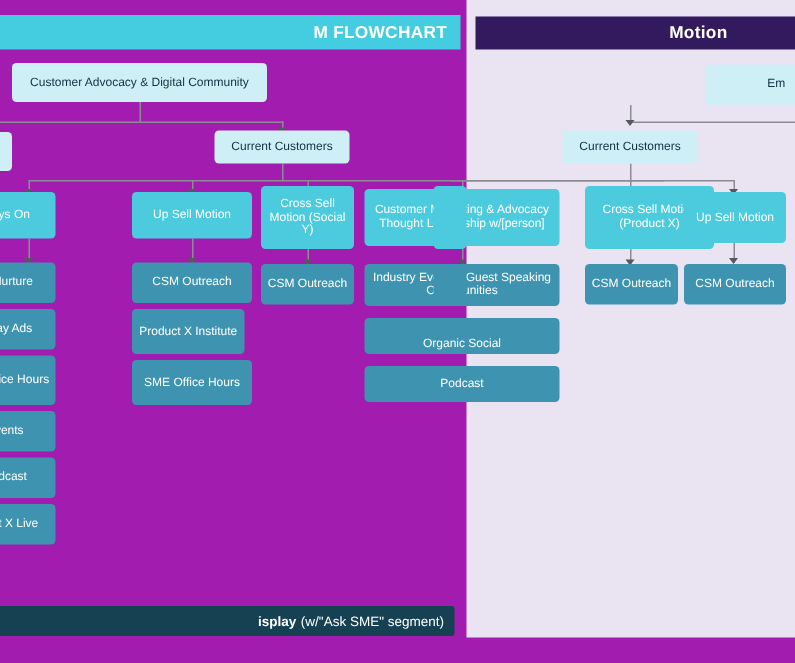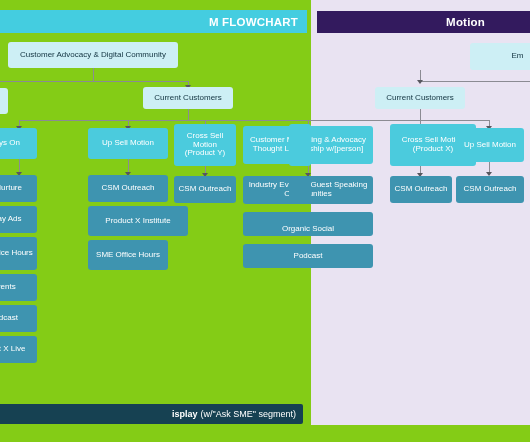--- a/index.html
+++ b/index.html
@@ -6,21 +6,21 @@
     margin: 0; padding: 0;
     width: 530px; height: 442px;
     overflow: hidden;
     background: #ffffff;
     font-family: "Liberation Sans", sans-serif;
   }
   #canvas {
     position: relative;
     width: 530px;
     height: 442px;
-    background: #84cc16;
+    background: #a21caf;
     overflow: hidden;
   }
 
   
   .panel {
     position: absolute;
     box-sizing: border-box;
   }
   #panel-right-bg {
     left: 311px; top: 0px; width: 219px; height: 425px;
@@ -191,21 +191,21 @@
     <span>Current Customers</span>
   </div>
 
   <div class="node n-cyan" style="left:-30px; top:128px; width:67px; height:31px;">
     <span>lways On</span>
   </div>
   <div class="node n-cyan" style="left:88px; top:128px; width:80px; height:31px;">
     <span>Up Sell Motion</span>
   </div>
   <div class="node n-cyan" style="left:174px; top:124px; width:62px; height:42px;">
-    <span>Cross Sell Motion (Product Y)</span>
+    <span>Cross Sell Motion (Social Y)</span>
   </div>
   <div class="node n-cyan" style="left:243px; top:126px; width:130px; height:38px;">
     <span>Customer Marketing &amp; Advocacy Thought Leadership w/[person]</span>
   </div>
 
   <div class="node n-teal" style="left:-30px; top:175px; width:67px; height:27px;">
     <span>ail Nurture</span>
   </div>
   <div class="node n-teal" style="left:-30px; top:206px; width:67px; height:27px;">
     <span>isplay Ads</span>
@@ -219,21 +219,21 @@
   <div class="node n-teal" style="left:-30px; top:305px; width:67px; height:27px;">
     <span>Podcast</span>
   </div>
   <div class="node n-teal" style="left:-30px; top:336px; width:67px; height:27px;">
     <span>oduct X Live</span>
   </div>
 
   <div class="node n-teal" style="left:88px; top:175px; width:80px; height:27px;">
     <span>CSM Outreach</span>
   </div>
-  <div class="node n-teal" style="left:88px; top:206px; width:100px; height:30px;text-align:right;">
+  <div class="node n-teal" style="left:88px; top:206px; width:75px; height:30px;text-align:right;">
     <span>Product X Institute</span>
   </div>
   <div class="node n-teal" style="left:88px; top:240px; width:80px; height:30px;text-align:right;">
     <span>SME Office Hours</span>
   </div>
 
   <div class="node n-teal" style="left:174px; top:176px; width:62px; height:27px;">
     <span>CSM Outreach</span>
   </div>
 

